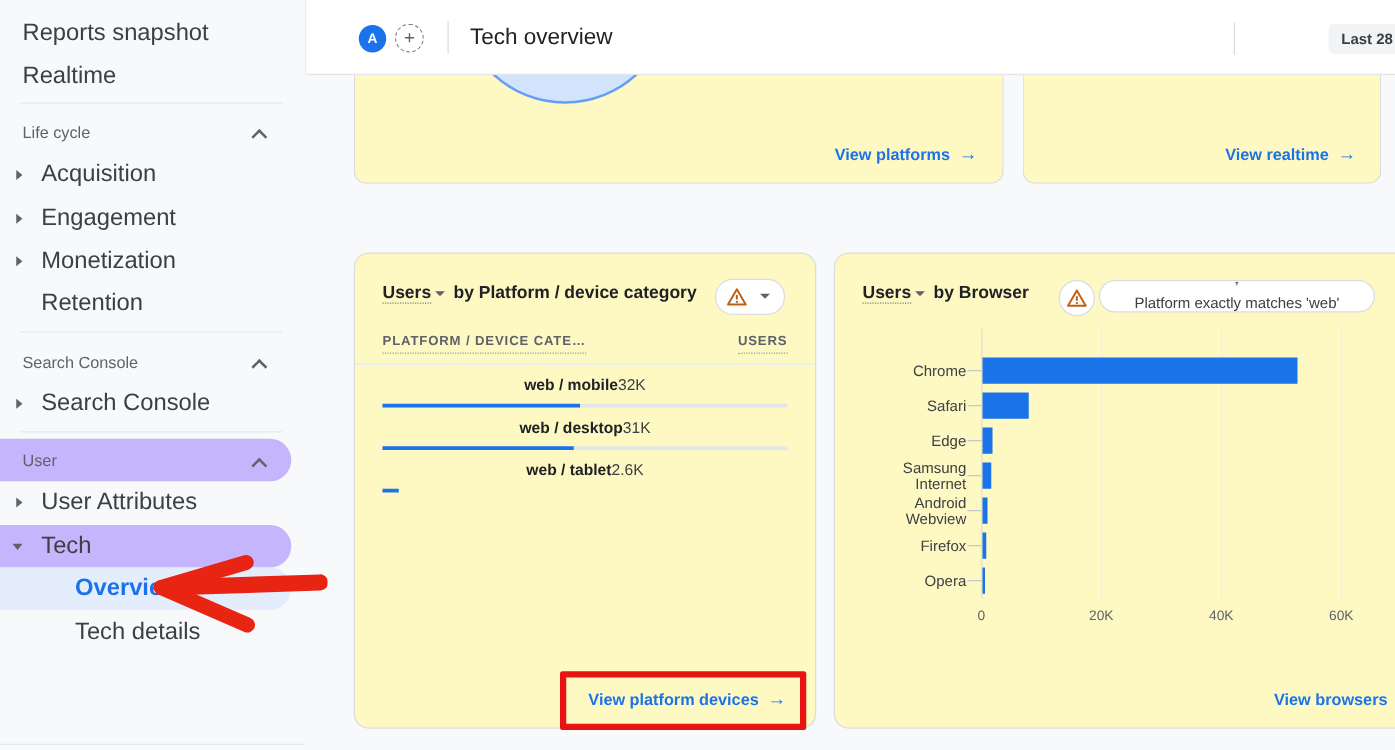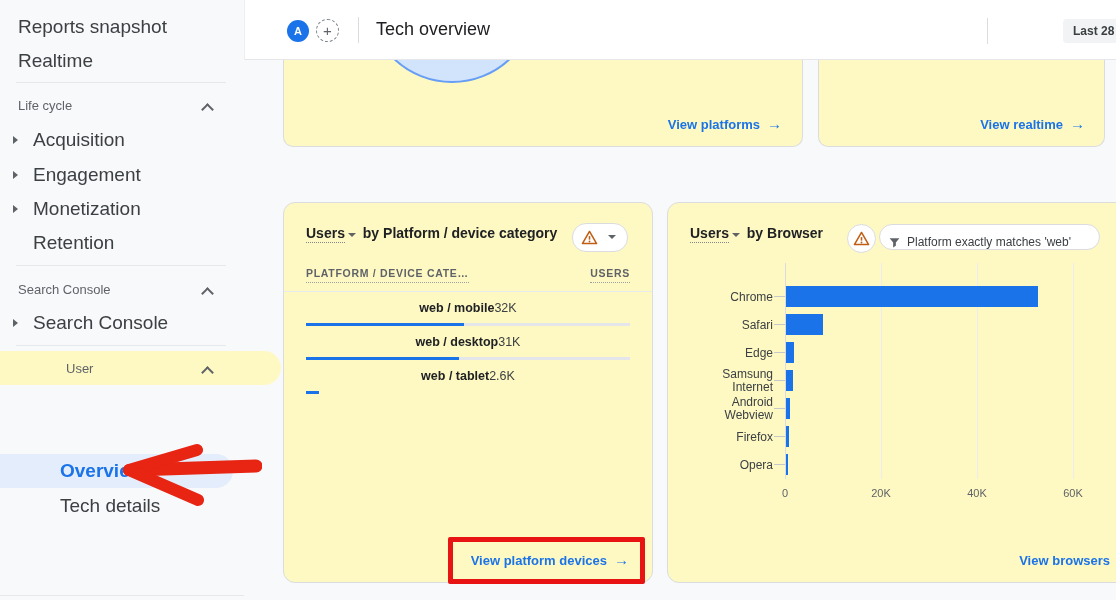--- a/index.html
+++ b/index.html
@@ -11,21 +11,21 @@
   }
   
   .sidebar{position:absolute;left:0;top:0;width:244px;height:600px;background:#f8f9fa;}
   .si{position:absolute;left:0;width:233px;height:34px;display:flex;align-items:center;
       border-radius:0 17px 17px 0;font-size:19px;color:#3c4043;cursor:pointer;}
   .si .lbl{white-space:nowrap;}
   .px18 .lbl{padding-left:18px;}
   .px33 .lbl{padding-left:33px;}
   .px48 .lbl{padding-left:60px;}
   .si.header{color:#5f6368;font-size:13px;}
-  .si.pill-gray{background:#fef9c3;padding-left:48px;}
+  .si.pill-gray{background:#c4b5fd;}
   .si.pill-blue{background:#e4edfb;}
   .si.selected .lbl{color:#1a73e8;font-weight:bold;}
   .chev{position:absolute;left:203px;top:14px;width:10px;height:8px;}
   .chev::before{content:"";position:absolute;left:0;top:3px;width:7px;height:7px;
       border-top:2px solid #5f6368;border-left:2px solid #5f6368;transform:rotate(45deg);}
   .tri-r{position:absolute;left:13px;width:0;height:0;
       border-top:4px solid transparent;border-bottom:4px solid transparent;border-left:5px solid #5f6368;}
   .tri-d{position:absolute;left:10px;width:0;height:0;
       border-left:4px solid transparent;border-right:4px solid transparent;border-top:5px solid #5f6368;}
   .sdiv{position:absolute;left:16px;width:210px;height:1px;background:#e6e8eb;}
@@ -59,21 +59,21 @@
   .cardlink .arr{font-size:15px;margin-left:7px;font-weight:normal;}
   .ctitle{position:absolute;left:22px;top:22px;font-size:14px;font-weight:bold;color:#202124;white-space:nowrap;}
   .metric{border-bottom:1px dotted #80868b;padding-bottom:1px;cursor:pointer;}
   .mcaret{display:inline-block;width:0;height:0;border-left:4px solid transparent;border-right:4px solid transparent;
       border-top:4px solid #5f6368;margin:0 3px 1px 3px;}
   .warnpill{position:absolute;right:24px;top:20px;width:54px;height:27px;border:1px solid #dadce0;border-radius:14px;
       display:flex;align-items:center;justify-content:center;gap:7px;cursor:pointer;background:#fff;}
   .warncircle{position:absolute;left:179px;top:21px;width:27px;height:27px;border:1px solid #dadce0;border-radius:50%;
       display:flex;align-items:center;justify-content:center;cursor:pointer;background:#fff;}
   .filterpill{position:absolute;left:211px;top:21px;width:221px;height:26px;border:1px solid #dadce0;border-radius:14px;
-      display:flex;align-items:flex-end;gap:6px;padding:0 8px;box-sizing:border-box;overflow:hidden;cursor:pointer;background:#fff;}
+      display:flex;align-items:center;gap:6px;padding:0 8px;box-sizing:border-box;overflow:hidden;cursor:pointer;background:#fff;flex-direction:column;}
   .filterpill .ftext{font-size:12px;color:#3c4043;white-space:nowrap;}
   
   .thead{position:absolute;left:22px;right:22px;top:64px;display:flex;justify-content:space-between;}
   .thead span{font-size:10.5px;font-weight:bold;letter-spacing:.7px;color:#5f6368;
       border-bottom:1px dotted #9aa0a6;padding-bottom:3px;}
   .theadline{position:absolute;left:0;right:0;top:88px;height:1px;background:#e8eaed;}
   .prows{position:absolute;left:22px;right:22px;top:89px;}
   .p-row{position:relative;height:34px;}
   .p-line{display:flex;justify-content:center;padding-top:9px;}
   .p-label{font-size:12.5px;font-weight:bold;color:#202124;}
@@ -135,20 +135,28 @@
   <div class="si px33 y323">
       <span class="tri-r"></span>
       <span class="lbl">Search Console</span>
     </div>
   <div class="sdiv" style="top:345px"></div>
 
   <div class="si header pill-gray px18 y368">
       <span class="lbl">User</span>
       <span class="chev"></span>
     </div>
+  <div class="si px33 y402">
+      <span class="tri-r"></span>
+      <span class="lbl">User Attributes</span>
+    </div>
+  <div class="si pill-gray px33 y437">
+      <span class="tri-d"></span>
+      <span class="lbl">Tech</span>
+    </div>
   <div class="si pill-blue selected px48 y471">
       <span class="lbl">Overview</span>
     </div>
   <div class="si px48 y506">
       <span class="lbl">Tech details</span>
     </div>
   <div class="sdiv full" style="top:595px"></div>
 
   <svg class="red-arrow" width="140" height="72" viewBox="0 0 140 72">
     <path d="M12 33 L134 29" stroke="#e82413" stroke-width="13" stroke-linecap="round" fill="none"></path>

